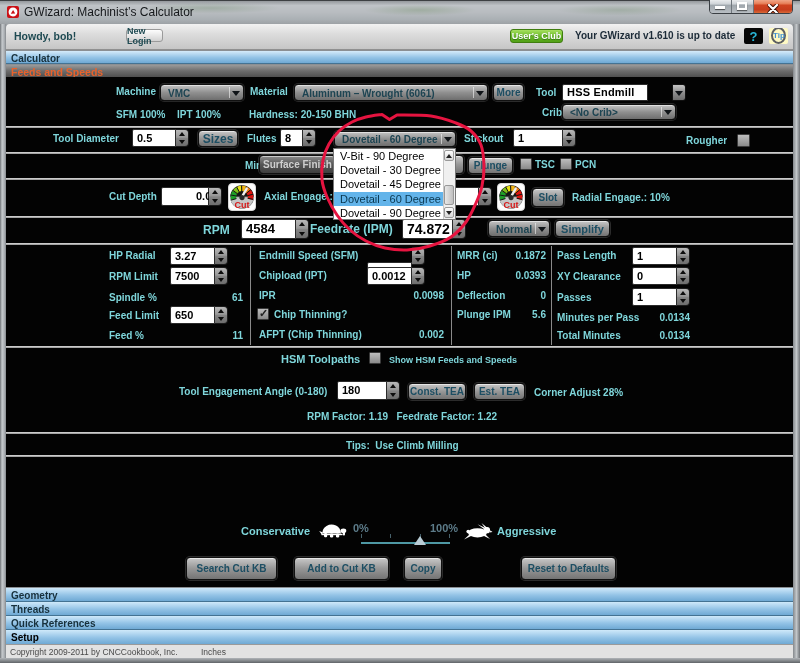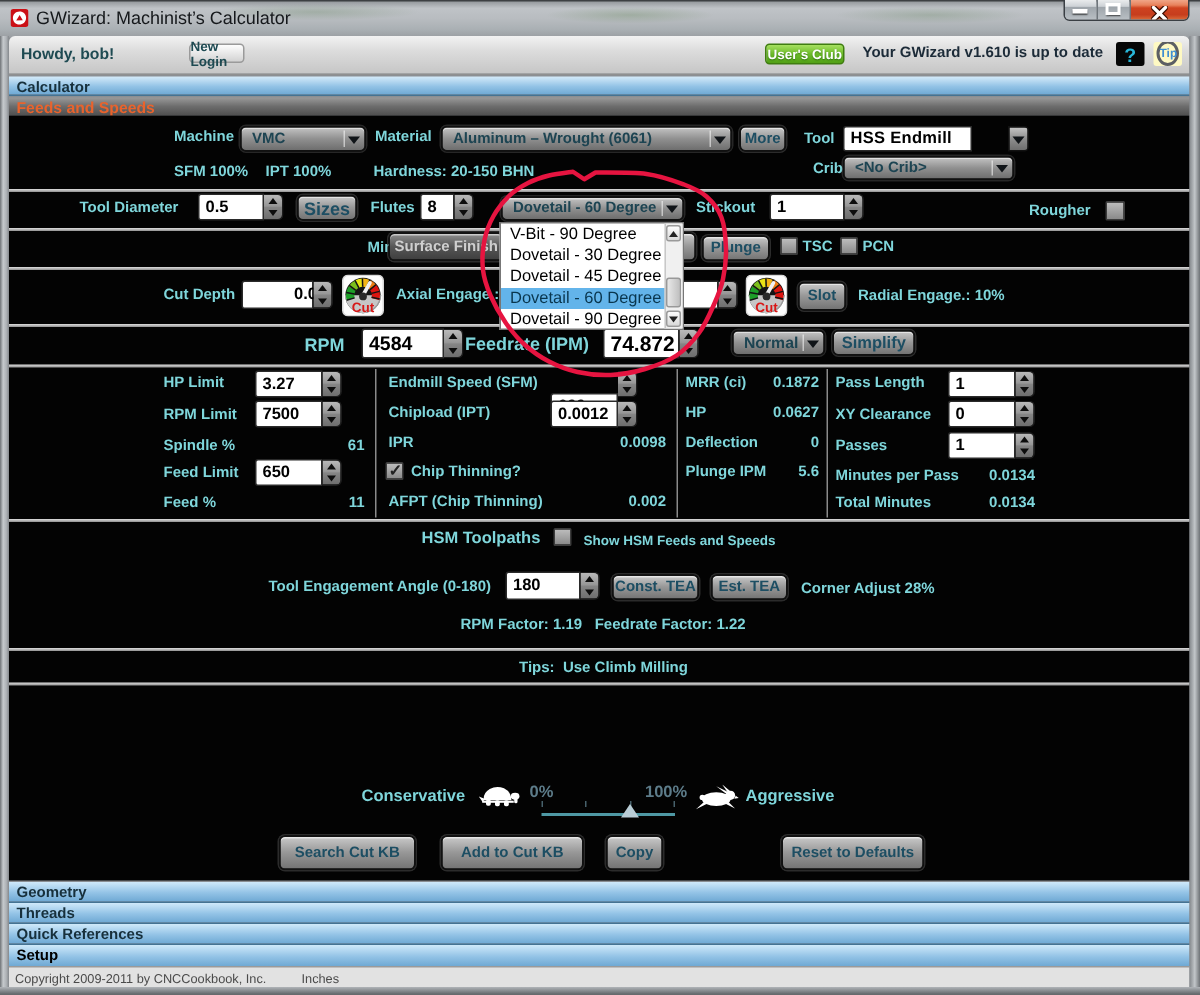--- a/index.html
+++ b/index.html
@@ -216,21 +216,21 @@
     <span class="ar"></span>
   </div>
 <div class="btn" style="left:555px;top:220px;width:55px;height:17px;font-size:11px;">Simplify</div>
 
 <div class="hr" style="top:243px;"></div>
 
 <div class="vr" style="left:250px;top:246px;height:99px;"></div>
 <div class="vr" style="left:451px;top:246px;height:99px;"></div>
 <div class="vr" style="left:551px;top:246px;height:99px;"></div>
 
-<div class="lbl" style="left:109px;top:250px;">HP Limit</div>
+<div class="lbl" style="left:109px;top:250px;">HP Radial</div>
 <div class="inp" style="left:170px;top:247px;width:45px;height:18px;">3.27</div>
 <div class="step" style="left:215px;top:247px;height:18px;">
     <i></i>
     <b></b>
   </div>
 <div class="lbl" style="left:109px;top:271px;">RPM Limit</div>
 <div class="inp" style="left:170px;top:267px;width:45px;height:18px;">7500</div>
 <div class="step" style="left:215px;top:267px;height:18px;">
     <i></i>
     <b></b>
@@ -263,21 +263,21 @@
 <div class="cb" style="left:257px;top:308px;width:12px;height:12px;">
   <span style="position:absolute;left:1px;top:-2px;color:#222;font-size:11px;font-weight:bold;">✓</span>
 </div>
 <div class="lbl" style="left:274px;top:309px;">Chip Thinning?</div>
 <div class="lbl" style="left:259px;top:329px;">AFPT (Chip Thinning)</div>
 <div class="lbl" style="right:356px;top:329px;">0.002</div>
 
 <div class="lbl" style="left:457px;top:250px;">MRR (ci)</div>
 <div class="lbl" style="right:254px;top:250px;">0.1872</div>
 <div class="lbl" style="left:457px;top:270px;">HP</div>
-<div class="lbl" style="right:254px;top:270px;">0.0627</div>
+<div class="lbl" style="right:254px;top:270px;">0.0393</div>
 <div class="lbl" style="left:457px;top:290px;">Deflection</div>
 <div class="lbl" style="right:254px;top:290px;">0</div>
 <div class="lbl" style="left:457px;top:309px;">Plunge IPM</div>
 <div class="lbl" style="right:254px;top:309px;">5.6</div>
 
 <div class="lbl" style="left:557px;top:250px;">Pass Length</div>
 <div class="inp" style="left:632px;top:247px;width:45px;height:18px;">1</div>
 <div class="step" style="left:677px;top:247px;height:18px;">
     <i></i>
     <b></b>

